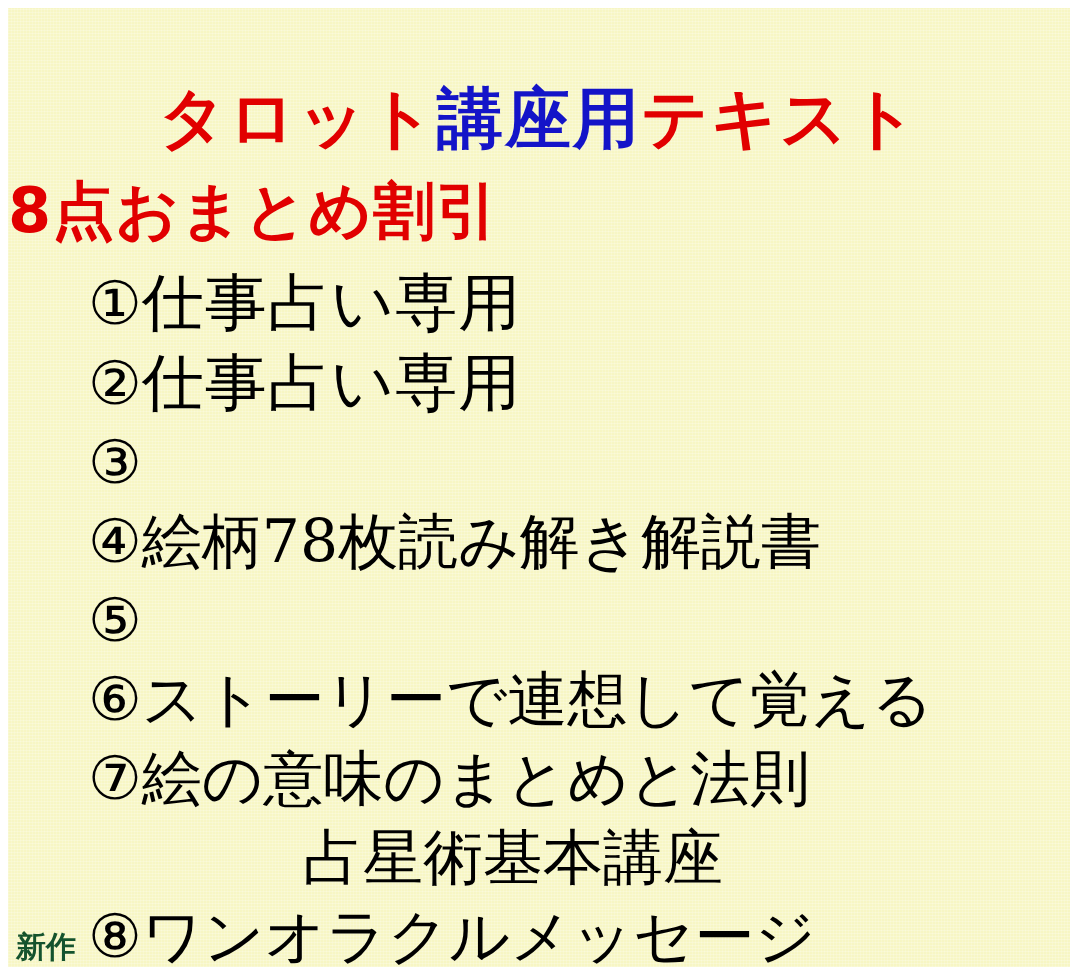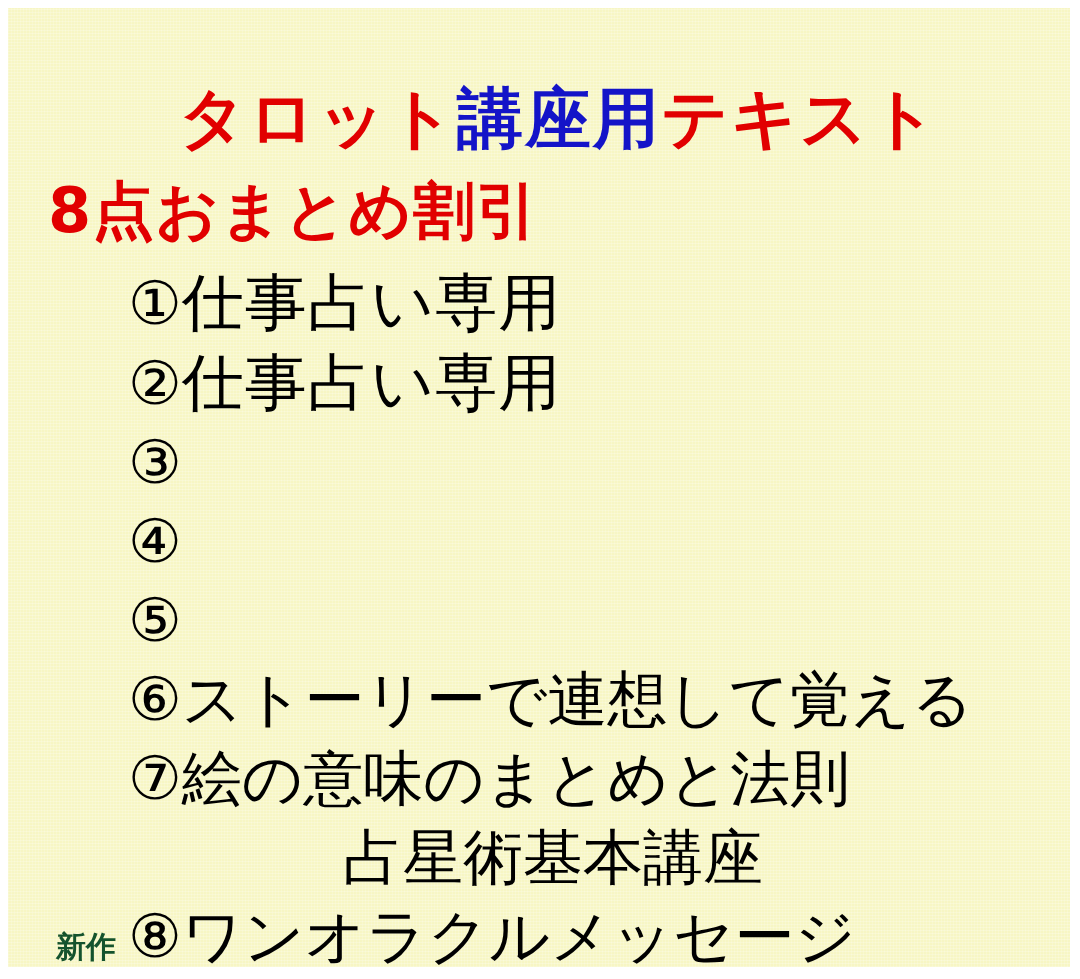--- a/index.html
+++ b/index.html
@@ -18,21 +18,20 @@
     position: relative;
     width: 1080px;
     height: 979px;
     background: #f7f6c4;
     box-sizing: border-box;
     border-top: 8px solid #ffffff;
     border-left: 8px solid #ffffff;
     border-right: 10px solid #ffffff;
     border-bottom: 12px solid #ffffff;
     overflow: hidden;
-    padding-left: 40px;
   }
 
   
   #poster::before {
     content: "";
     position: absolute;
     inset: 0;
     background-image:
       repeating-linear-gradient(0deg, rgba(255,255,255,0.22) 0px, rgba(255,255,255,0.22) 1px, rgba(0,0,0,0) 1px, rgba(0,0,0,0) 3px),
       repeating-linear-gradient(90deg, rgba(255,255,255,0.18) 0px, rgba(255,255,255,0.18) 1px, rgba(0,0,0,0) 1px, rgba(0,0,0,0) 3px);
@@ -150,20 +149,21 @@
         <span class="num">②</span>
         <span class="txt">仕事占い専用</span>
       </div>
 
       <div class="item-row">
         <span class="num">③</span>
       </div>
 
       <div class="item-row tight">
         <span class="num">④</span>
+        <span class="txt">絵柄78枚読み解き解説書</span>
       </div>
 
       <div class="item-row tight">
         <span class="num">⑤</span>
       </div>
 
       <div class="item-row tight">
         <span class="num">⑥</span>
         <span class="txt">ストーリーで連想して覚える</span>
       </div>

